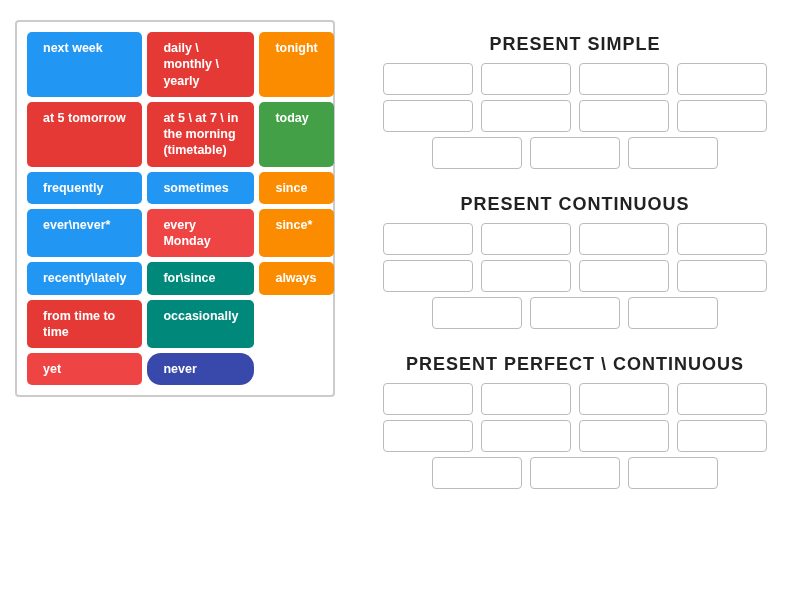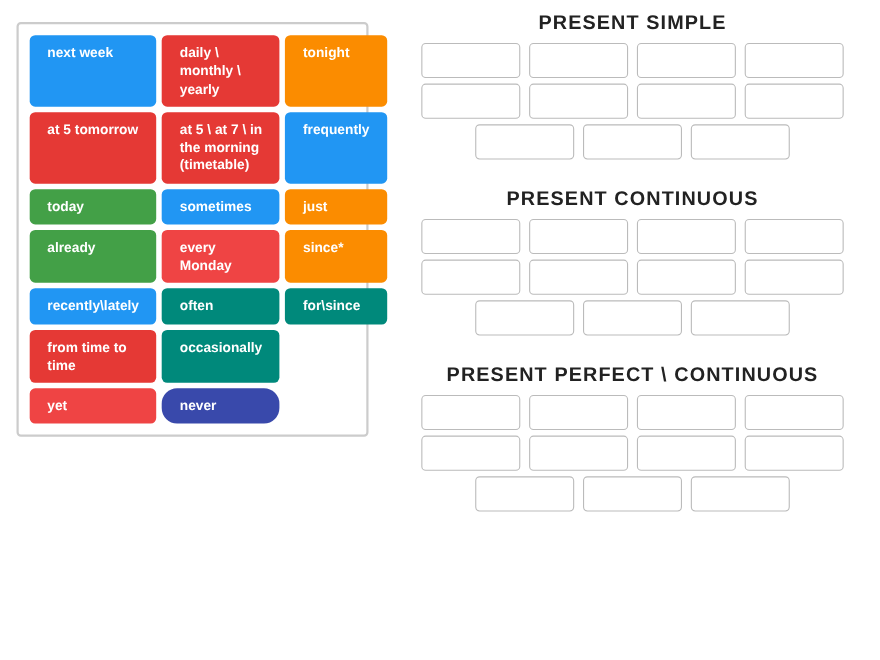--- a/index.html
+++ b/index.html
@@ -44,21 +44,21 @@
     .red     { background: #e53935; }
     .green   { background: #43a047; }
     .orange  { background: #fb8c00; }
     .purple  { background: #ef4444; }
     .teal    { background: #00897b; }
     .indigo  { background: #3949ab; border-radius: 14px; }
 
     
     .right-panel {
       flex: 1;
-      padding: 0 20px;
+      padding: 24px 20px;
       display: flex;
       flex-direction: column;
       gap: 0px;
     }
 
     .section-title {
       font-size: 18px;
       font-weight: bold;
       letter-spacing: 1px;
       color: #222;
@@ -90,30 +90,30 @@
 </head>
 <body>
 
 <div class="left-panel">
   <div class="word-grid">
   <div class="word-tile blue">next week</div>
       <div class="word-tile red">daily \ monthly \ yearly</div>
       <div class="word-tile orange">tonight</div>
       <div class="word-tile red">at 5 tomorrow</div>
       <div class="word-tile red">at 5 \ at 7 \ in the morning (timetable)</div>
+      <div class="word-tile green">today</div>
       <div class="word-tile blue">frequently</div>
-      <div class="word-tile green">today</div>
       <div class="word-tile blue">sometimes</div>
-      <div class="word-tile orange">just</div>
-      <div class="word-tile green">already</div>
+      <div class="word-tile orange">since</div>
+      <div class="word-tile blue">ever\never*</div>
       <div class="word-tile purple">every Monday</div>
       <div class="word-tile orange">since*</div>
       <div class="word-tile blue">recently\lately</div>
-      <div class="word-tile teal">often</div>
       <div class="word-tile teal">for\since</div>
+      <div class="word-tile orange">always</div>
       <div class="word-tile red">from time to time</div>
       <div class="word-tile teal">occasionally</div>
       <div class="word-tile" style="visibility: hidden;"></div>
       <div class="word-tile purple">yet</div>
       <div class="word-tile indigo">never</div>
       <div class="word-tile" style="visibility: hidden;"></div>
     </div>
 </div>
 
 <div class="right-panel">

